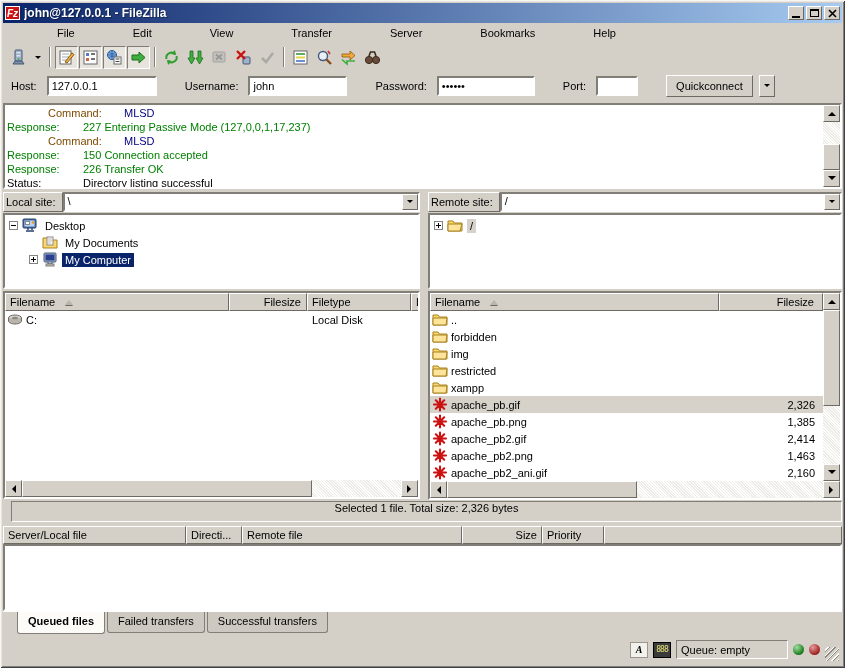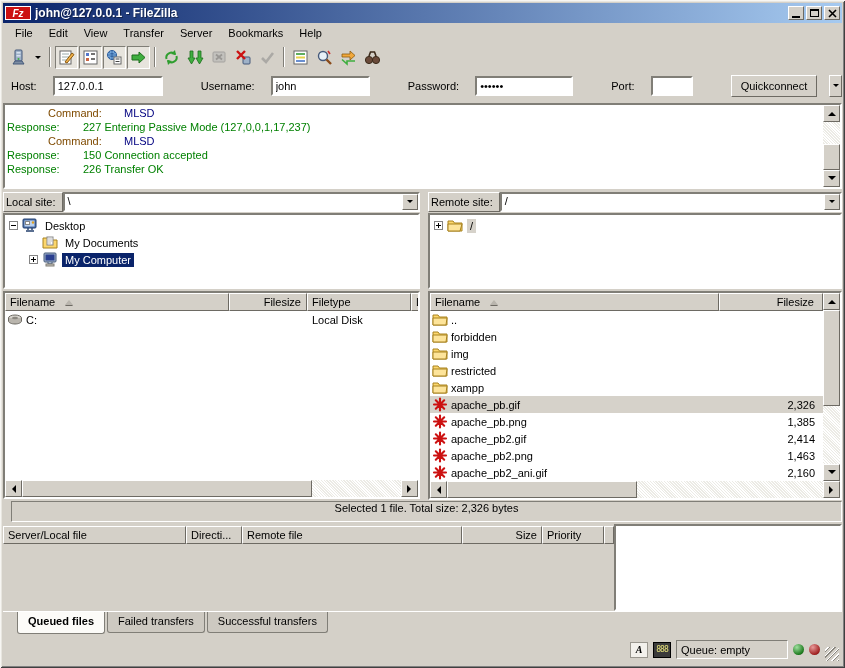--- a/index.html
+++ b/index.html
@@ -12,44 +12,44 @@
     box-shadow: inset 1px 1px 0 #f7f6f3, inset -1px -1px 0 #404040, inset 2px 2px 0 #e8e6e0, inset -2px -2px 0 #808080;
   }
 
   
   .raised{ background:var(--chrome); border:1px solid; border-color:#fff #6d6a63 #6d6a63 #fff; }
 
   
   .titlebar{ height:20px; flex:none; display:flex; align-items:center;
     background:linear-gradient(90deg, var(--title_start), var(--title_end));
     padding:0 2px; }
-  .fz-icon{ width:26px; height:14px; background:#cc1111; color:#fff; font-weight:bold; font-style:italic;
+  .fz-icon{ width:15px; height:14px; background:#cc1111; color:#fff; font-weight:bold; font-style:italic;
     font-size:10px; line-height:14px; text-align:center; flex:none; border:1px solid #fff; }
   .title-text{ color:#fff; font-weight:bold; font-size:12px; margin-left:4px; flex:1;
     text-shadow:1px 1px 0 rgba(0,0,0,.4); white-space:nowrap; overflow:hidden; }
   .winbtn{ width:16px; height:14px; flex:none; margin-left:2px; display:flex; align-items:center; justify-content:center; }
   .g-min{ width:8px; height:2px; background:#000; margin-top:7px; }
   .g-max{ width:9px; height:8px; border:1px solid #000; border-top-width:2px; }
 
   
   .menubar{ height:20px; flex:none; display:flex; align-items:center; padding-left:4px; }
-  .menu-item{ padding:2px 8px; cursor:default; }
+  .menu-item{ padding:2px 8px; cursor:default;margin-left:42px; }
 
   
   .toolbar{ height:28px; flex:none; display:flex; align-items:center; padding-left:4px; gap:1px; }
   .tb-sep{ width:2px; height:20px; margin:0 3px; border-left:1px solid #807e77; border-right:1px solid #fff; }
   .tb-btn{ width:23px; height:23px; display:flex; align-items:center; justify-content:center; border:1px solid transparent; }
   .tb-btn.on{ border-color:#807e77 #fff #fff #807e77; background:#e7e4dd; }
   .tb-btn.narrow{ width:14px; }
   .tb-btn svg{ width:17px; height:17px; }
   .tb-btn.dis svg{ opacity:.55; filter:grayscale(1); }
   .dd-tri{ width:0; height:0; border:3.5px solid transparent; border-top-color:#000; margin-top:4px; }
 
   
-  .quickbar{ height:30px; flex:none; display:flex; align-items:center; padding-left:8px; gap:16px; }
+  .quickbar{ height:30px; flex:none; display:flex; align-items:center; padding-left:8px; gap:10px; }
   .quickbar label{ white-space:nowrap; }
   .qc-input{ height:20px; border:2px solid; border-color:#807e77 #fff #fff #807e77; background:#fff;
     font-family:"Liberation Sans",sans-serif; font-size:11px; padding:0 3px; }
   .qc-gap{ width:8px; }
   .qc-btn{ height:22px; padding:0 9px; font-size:11px; font-family:"Liberation Sans",sans-serif; }
   .qc-dd{ width:16px; height:22px; display:flex; align-items:center; justify-content:center; }
 
   
   .log-wrap{ height:86px; flex:none; margin-top:2px; display:flex; background:#fff;
     border:2px solid; border-color:#807e77 #fff #fff #807e77; }
@@ -116,21 +116,21 @@
   .c-size-l{ width:78px; flex:none; text-align:right; padding-right:5px; }
   .c-type-l{ width:104px; flex:none; padding-left:5px; }
   .c-name-r{ flex:1; display:flex; align-items:center; }
   .c-size-r{ width:104px; flex:none; text-align:right; padding-right:8px; }
 
   
   .statuses{ height:21px; margin-top:2px; }
   .stat-panel{ flex:1; border:1px solid; border-color:#807e77 #fff #fff #807e77; display:flex; align-items:center; padding:0 4px; white-space:nowrap; overflow:hidden; }
 
   
-  .queue{ height:87px; flex:none; margin-top:2px; display:flex; flex-direction:row;justify-content:flex-end; }
+  .queue{ height:87px; flex:none; margin-top:2px; display:flex; flex-direction:column;justify-content:flex-end; }
   .q-hdr{ height:20px; flex:none; display:flex; overflow:hidden; padding-top:2px; }
   .q-c0{ width:183px; flex:none; } .q-c1{ width:56px; flex:none; } .q-c2{ width:220px; flex:none; }
   .q-c3{ width:80px; flex:none; } .q-c4{ width:62px; flex:none; } .q-c5{ width:148px; flex:none; }
   .q-c6{ flex:1; }
   .q-body{ flex:1; background:#fff; border:2px solid; border-color:#807e77 #fff #fff #807e77; }
 
   
   .tabs{ height:25px; flex:none; display:flex; align-items:flex-start; border-top:1px solid #fff; padding-left:14px; }
   .tab{ height:21px; padding:3px 10px 0; border:1px solid #807e77; border-top:none; margin-right:2px;
     background:#cdc9c1; border-radius:0 0 3px 3px; white-space:nowrap; }
@@ -317,20 +317,24 @@
           <span class="log-text">MLSD</span>
         </div>
       <div class="log-line t-response">
           <span class="log-label">Response:</span>
           <span class="log-text">150 Connection accepted</span>
         </div>
       <div class="log-line t-response">
           <span class="log-label">Response:</span>
           <span class="log-text">226 Transfer OK</span>
         </div>
+      <div class="log-line t-status">
+          <span class="log-label">Status:</span>
+          <span class="log-text">Directory listing successful</span>
+        </div>
     </div>
     <div class="vscroll">
       <span class="sb-btn raised">
           <span class="tri-up"></span>
         </span>
       <span class="sb-space"></span>
       <span class="sb-thumb raised" style="height:26px"></span>
       <span class="sb-btn raised">
           <span class="tri-dn"></span>
         </span>

